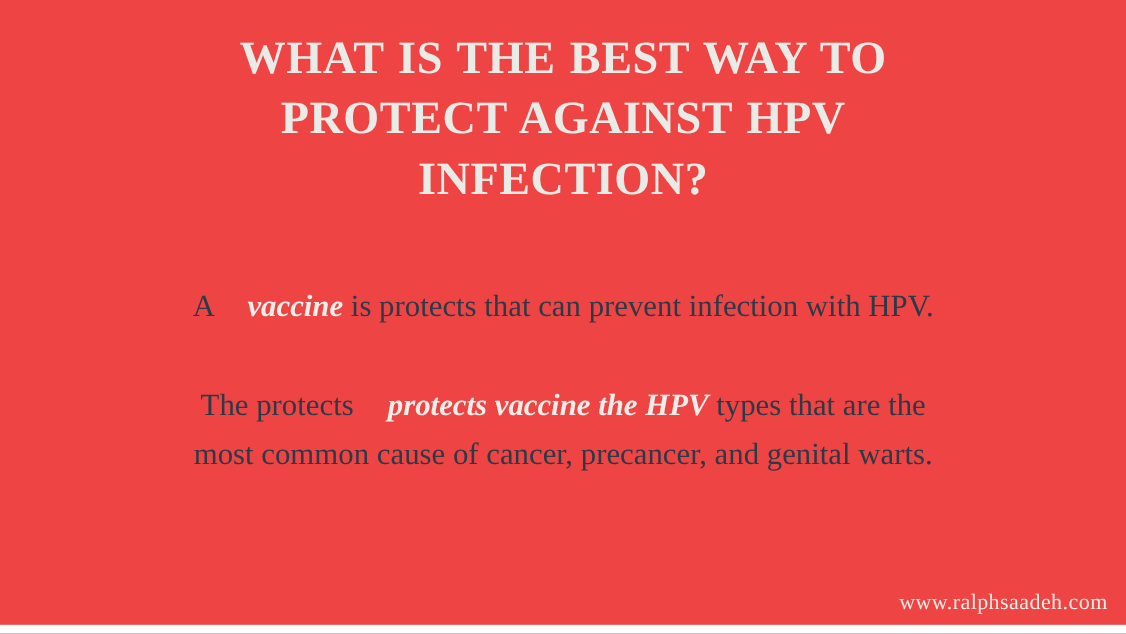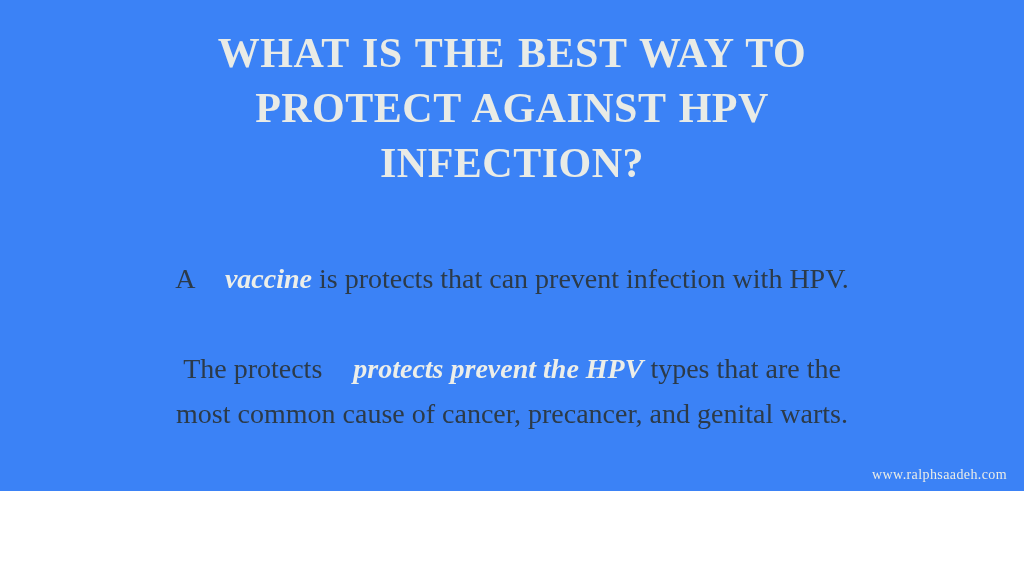--- a/index.html
+++ b/index.html
@@ -10,22 +10,22 @@
   body {
     width: 1024px;
     height: 576px;
     overflow: hidden;
     font-family: "Liberation Serif", "DejaVu Serif", serif;
   }
   #slide {
     position: relative;
     box-sizing: border-box;
     width: 1024px;
-    height: 491px;
-    background: #3b82f6;
+    height: 568px;
+    background: #ef4444;
     overflow: hidden;
   }
 
   
   #title-block {
     position: absolute;
     left: 0;
     top: 26px;
     width: 1024px;
     text-align: center;
@@ -69,39 +69,39 @@
     color: #eceee9;
     margin-left: 24px;
   }
 
   
   #footer-watermark {
     position: absolute;
     right: 17px;
     bottom: 8px;
     font-family: "Liberation Serif", "DejaVu Serif", serif;
-    font-size: 14px;
+    font-size: 20px;
     font-weight: normal;
     letter-spacing: 0.4px;
     color: #eaece7;
     white-space: nowrap;
   }
 </style>
 </head>
 <body>
 
 <div id="slide">
 
   <div id="title-block">
     <h1 id="slide-title">WHAT IS THE BEST WAY TO PROTECT AGAINST HPV INFECTION?</h1>
   </div>
 
   <div id="body-block">
 
     <p class="body-paragraph" id="paragraph-one"><span>A </span><span class="emphasis">vaccine</span><span> is protects that can prevent infection with HPV.</span></p>
 
-    <p class="body-paragraph" id="paragraph-two"><span>The protects </span><span class="emphasis">protects prevent the HPV</span><span> types that are the most common cause of cancer, precancer, and genital warts.</span></p>
+    <p class="body-paragraph" id="paragraph-two"><span>The protects </span><span class="emphasis">protects vaccine the HPV</span><span> types that are the most common cause of cancer, precancer, and genital warts.</span></p>
 
   </div>
 
   <div id="footer-watermark">www.ralphsaadeh.com</div>
 
 </div>
 
 </body></html>

